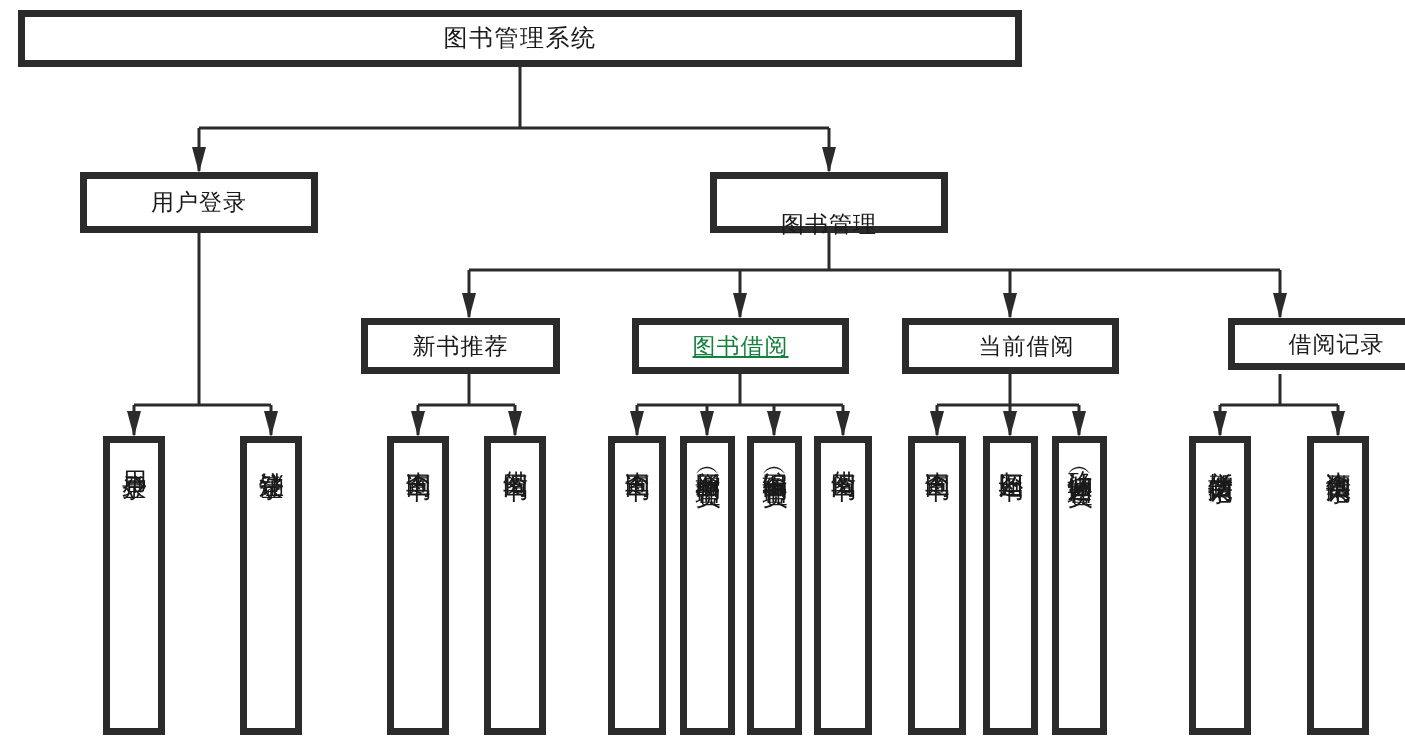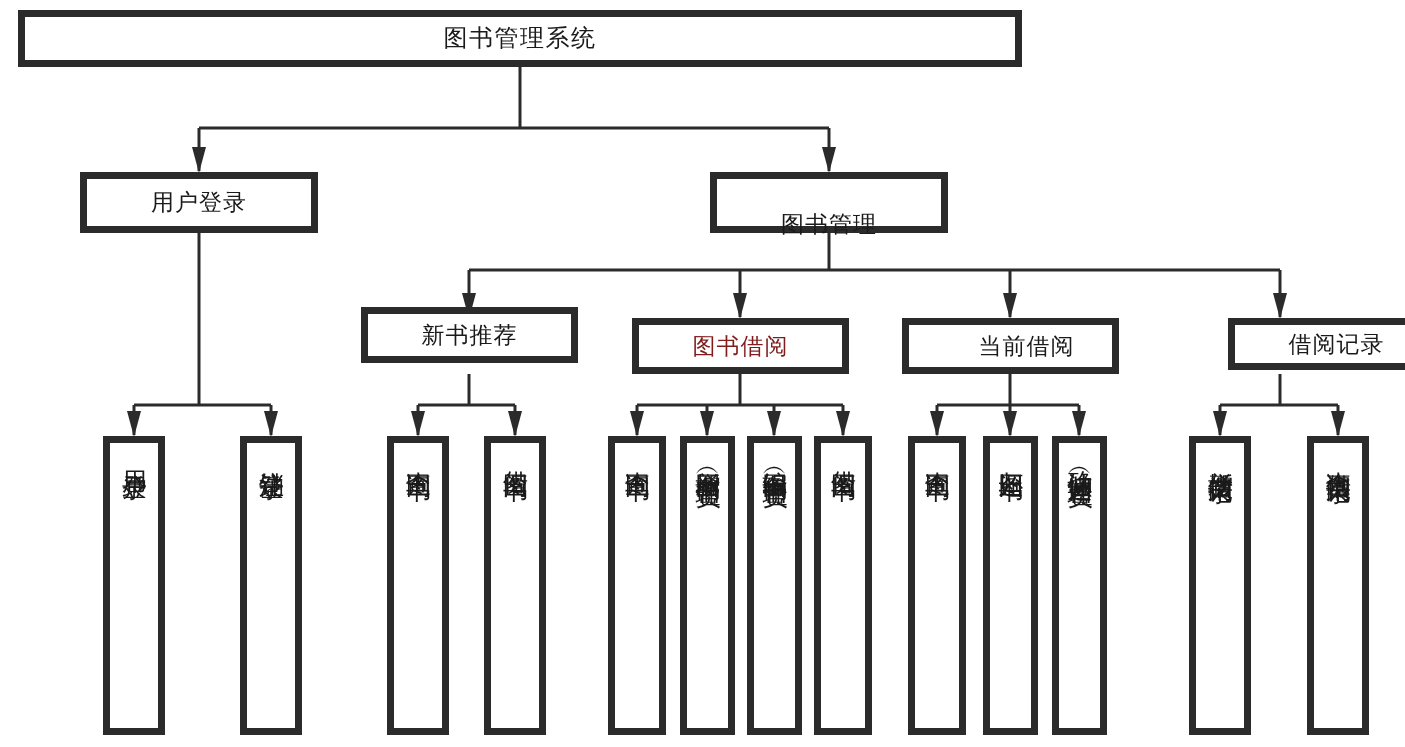--- a/index.html
+++ b/index.html
@@ -132,25 +132,25 @@
   <div id="nodes-layer">
       <div class="node node-h node-root" style="left: 18px; top: 10px; width: 1004px; height: 57px; border-color: rgb(43, 43, 43);">
         <span class="label" style="color: rgb(26, 26, 26);">图书管理系统</span>
       </div>
       <div class="node node-h" style="left: 80px; top: 172px; width: 238px; height: 61px; border-color: rgb(43, 43, 43);">
         <span class="label" style="color: rgb(26, 26, 26);">用户登录</span>
       </div>
       <div class="node node-h" style="left: 710px; top: 172px; width: 238px; height: 61px; border-color: rgb(43, 43, 43);">
         <span class="label" style="color: rgb(26, 26, 26); margin-top: 43px;">图书管理</span>
       </div>
-      <div class="node node-h" style="left: 361px; top: 307px; width: 217px; height: 56px; border-color: rgb(43, 43, 43);">
+      <div class="node node-h" style="left: 361px; top: 318px; width: 199px; height: 56px; border-color: rgb(43, 43, 43);">
         <span class="label" style="color: rgb(26, 26, 26);">新书推荐</span>
       </div>
       <div class="node node-h" style="left: 632px; top: 318px; width: 217px; height: 56px; border-color: rgb(43, 43, 43);">
-        <span class="label" style="color: #7f1d1d;">图书借阅</span>
+        <span class="label" style="color: #15803d; text-decoration: underline;">图书借阅</span>
       </div>
       <div class="node node-h" style="left: 902px; top: 318px; width: 217px; height: 56px; border-color: rgb(43, 43, 43);">
         <span class="label" style="color: rgb(26, 26, 26); margin-left: 32px;">当前借阅</span>
       </div>
       <div class="node node-h" style="left: 1228px; top: 318px; width: 217px; height: 52px; border-color: rgb(43, 43, 43);">
         <span class="label" style="color: rgb(26, 26, 26);">借阅记录</span>
       </div>
       <div class="node node-v" style="left: 103px; top: 436px; width: 62px; height: 299px; border-color: rgb(43, 43, 43);">
         <span class="label" style="color: rgb(26, 26, 26);">用户登录</span>
       </div>

